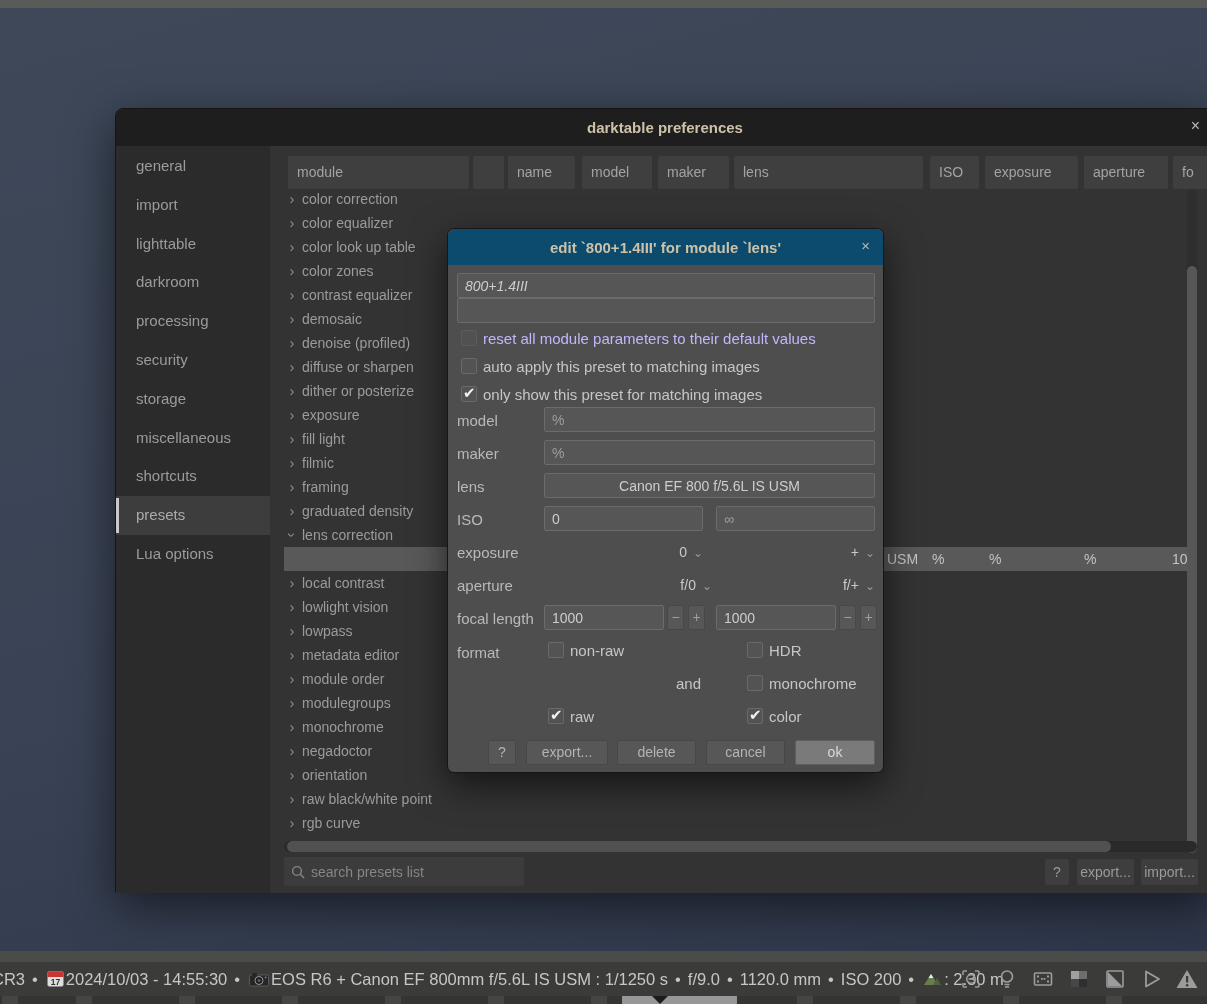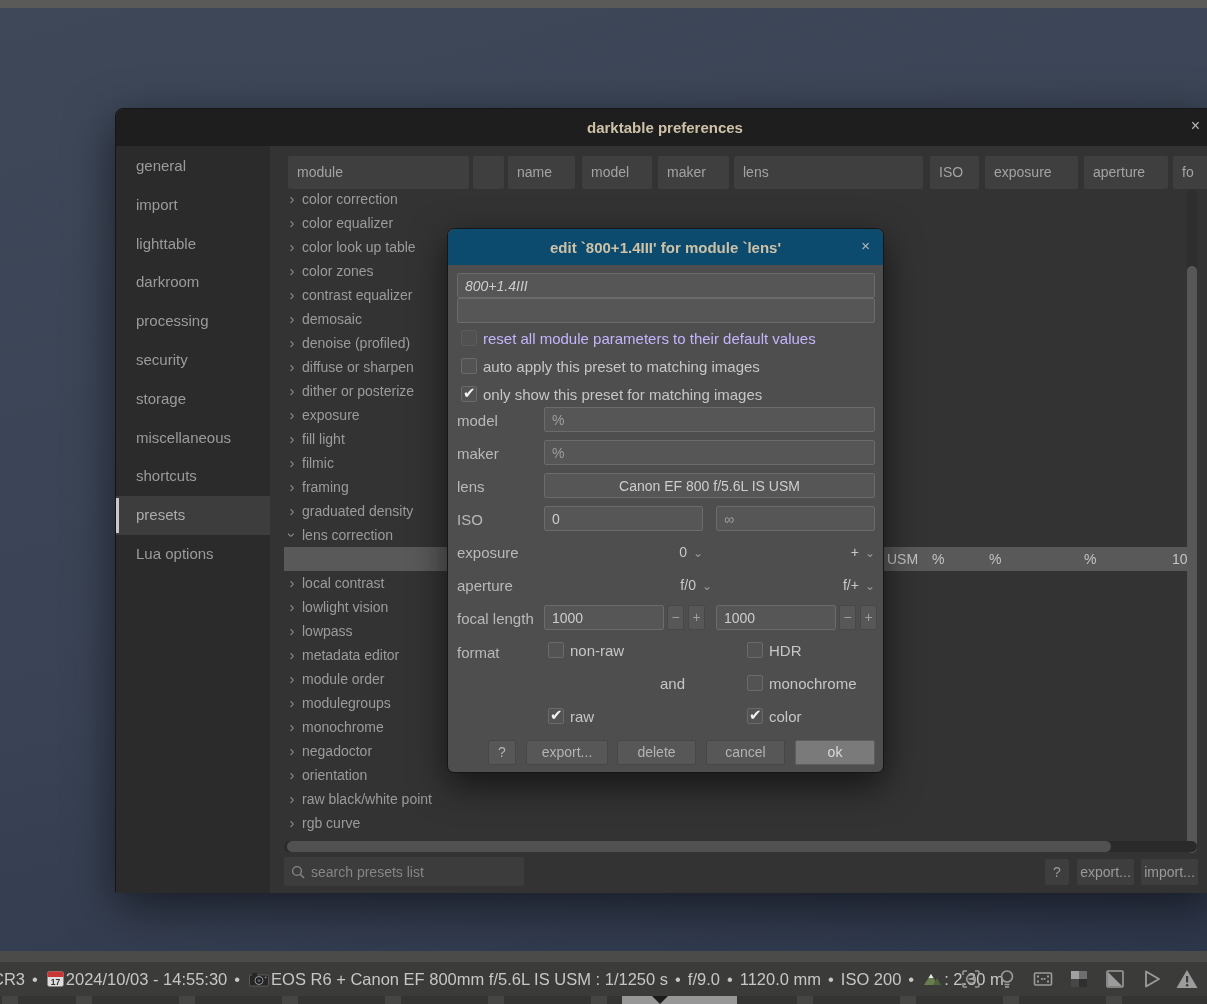--- a/index.html
+++ b/index.html
@@ -329,21 +329,21 @@
     <input class="dinput" style="left: 268px; top: 376px; width: 120px;" value="1000">
     <div class="stepbtn" style="left:391px;top:376px">−</div>
     <div class="stepbtn" style="left:412px;top:376px">+</div>
 
     <span class="dlabel" style="top:415px">format</span>
     <div class="cb" style="left:100px;top:413px"></div>
     <span class="cblabel" style="left:122px;top:413px">non-raw</span>
     <div class="cb" style="left:299px;top:413px"></div>
     <span class="cblabel" style="left:321px;top:413px">HDR</span>
 
-    <span class="cblabel" style="left:212px;top:446px">and</span>
+    <span class="cblabel" style="left:228px;top:446px">and</span>
     <div class="cb" style="left:299px;top:446px"></div>
     <span class="cblabel" style="left:321px;top:446px">monochrome</span>
 
     <div class="cb checked" style="left:100px;top:479px"></div>
     <span class="cblabel" style="left:122px;top:479px">raw</span>
     <div class="cb checked" style="left:299px;top:479px"></div>
     <span class="cblabel" style="left:321px;top:479px">color</span>
 
     <div class="dbtn" style="left:40px;width:28px">?</div>
     <div class="dbtn" style="left:78px;width:82px">export...</div>

